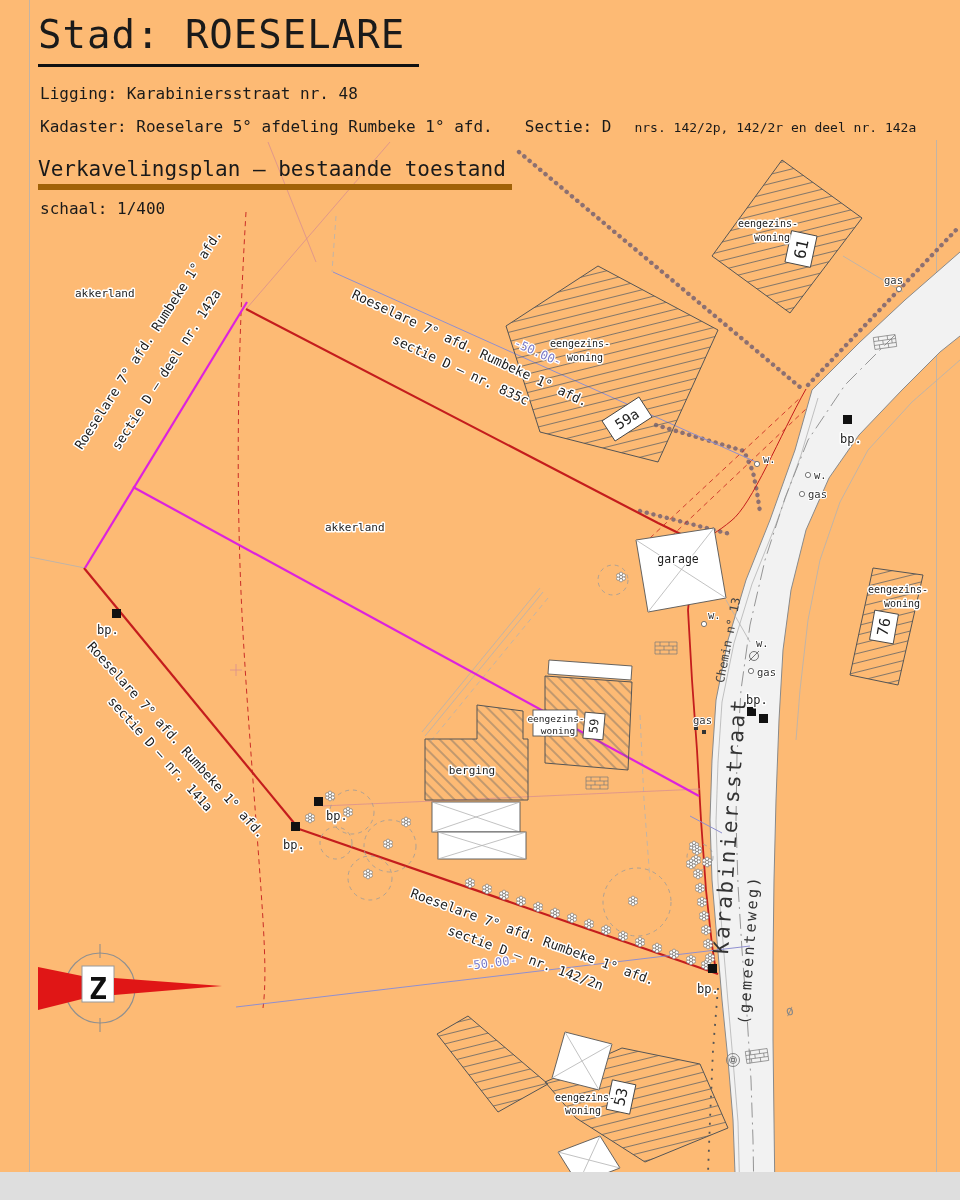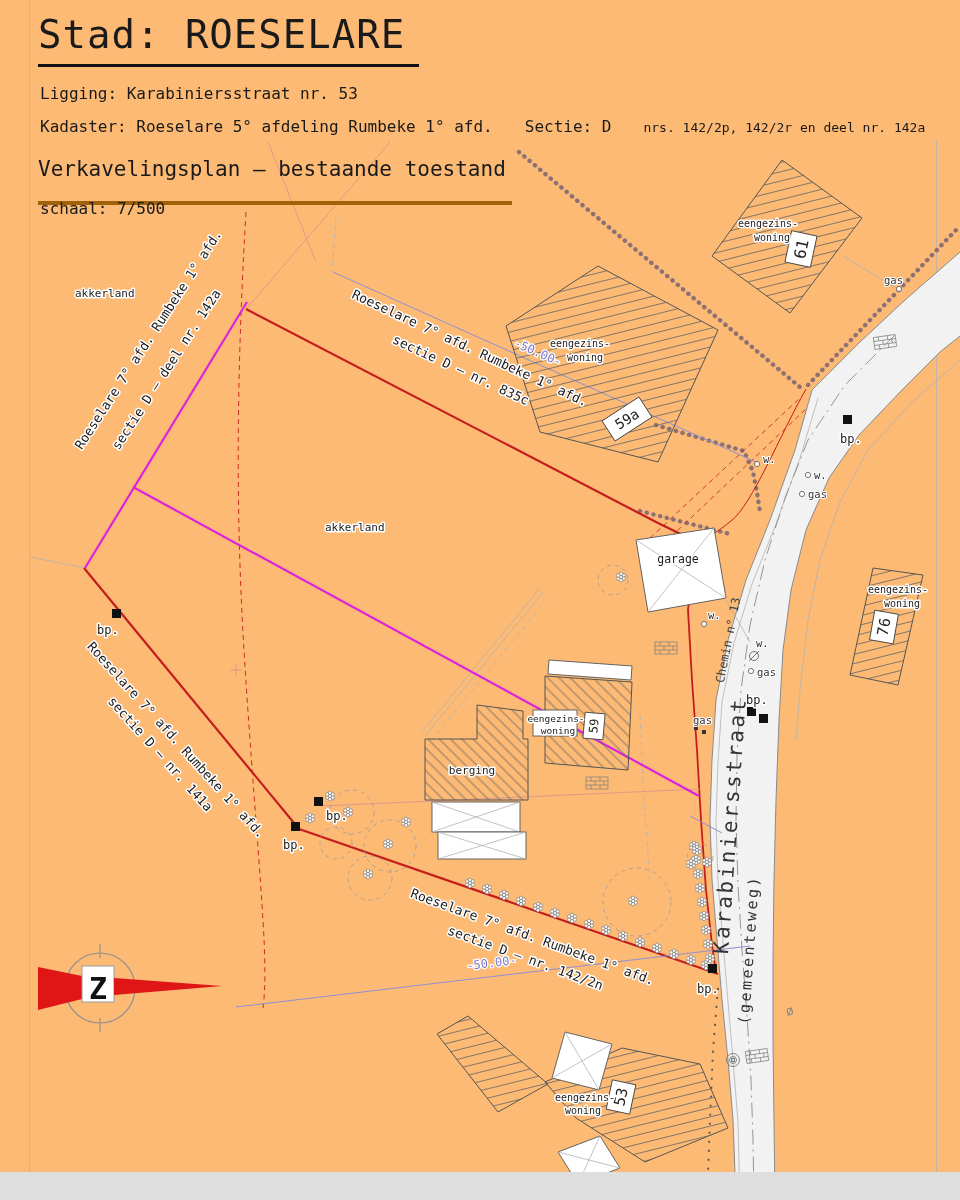--- a/index.html
+++ b/index.html
@@ -3,22 +3,22 @@
 <meta charset="utf-8">
 <style>
   html,body{margin:0;padding:0;background:#dedede}
   .page{position:relative;width:960px;height:1172px;background:#fdba74;overflow:hidden;
         font-family:"DejaVu Sans Mono",monospace;color:#1a1a1a}
   .hdr{position:absolute;white-space:nowrap;z-index:3}
   #title{left:38px;top:12px;font-size:39px;letter-spacing:1px;border-bottom:3px solid #111;padding:0 14px 7px 0}
   #ligging{left:40px;top:84px;font-size:16px}
   #kadrow{left:40px;top:117px;font-size:16px}
   #kadrow .sect{margin-left:32px}
-  #kadrow .nrs{margin-left:32px;font-size:13px}
-  #plantitle{left:38px;top:157px;font-size:21px;border-bottom:4px solid #a16207;padding:0 6px 20px 0}
+  #kadrow .nrs{margin-left:23px;font-size:13px}
+  #plantitle{left:38px;top:157px;font-size:21px;border-bottom:6px solid #a16207;padding:0 6px 3px 0}
   #schaal{left:40px;top:199px;font-size:16px}
   svg{position:absolute;left:0;top:0;z-index:1}
   svg text{font-family:"DejaVu Sans Mono",monospace}
   .lbl{fill:#1c1c1c;paint-order:stroke;stroke:#fff;stroke-width:3px;stroke-linejoin:round}
   .blulbl{fill:#7a7ac8;paint-order:stroke;stroke:#fff;stroke-width:2.5px}
   .gry{stroke:#8a8a8a;fill:none;stroke-width:1}
   .gry2{stroke:#b3b3b3;fill:none;stroke-width:0.8}
   .red{stroke:#c41d1d;fill:none}
   .pink{stroke:#d98f8f;fill:none;stroke-width:0.8}
   .mag{stroke:#dd22dd;fill:none;stroke-width:2.2}
@@ -34,24 +34,24 @@
   .ptxt{fill:#222}
   .street{fill:#333;letter-spacing:2.5px}
   .util{fill:#333;font-size:10.5px;paint-order:stroke;stroke:#fff;stroke-width:2px}
 </style>
 </head>
 <body>
 
 <div class="page">
 
   <div class="hdr" id="title">Stad: ROESELARE</div>
-  <div class="hdr" id="ligging">Ligging: Karabiniersstraat nr. 53</div>
+  <div class="hdr" id="ligging">Ligging: Karabiniersstraat nr. 48</div>
   <div class="hdr" id="kadrow"><span>Kadaster: Roeselare 5° afdeling Rumbeke 1° afd.</span><span class="sect">Sectie: D</span><span class="nrs">nrs. 142/2p, 142/2r en deel nr. 142a</span></div>
   <div class="hdr" id="plantitle">Verkavelingsplan – bestaande toestand</div>
-  <div class="hdr" id="schaal">schaal: 7/500</div>
+  <div class="hdr" id="schaal">schaal: 1/400</div>
 
   <svg width="960" height="1200" viewBox="0 0 960 1200">
     <defs>
       <pattern id="hA" patternUnits="userSpaceOnUse" width="9" height="9" patternTransform="rotate(-14)">
         <path d="M0,4.5H9" stroke="#666" stroke-width="0.8"></path>
       </pattern>
       <pattern id="hB" patternUnits="userSpaceOnUse" width="8" height="8" patternTransform="rotate(45)">
         <path d="M0,4H8" stroke="#666" stroke-width="0.8"></path>
       </pattern>
       <g id="rosette" stroke="#7a7a7a" stroke-width="0.7" fill="#fff">

